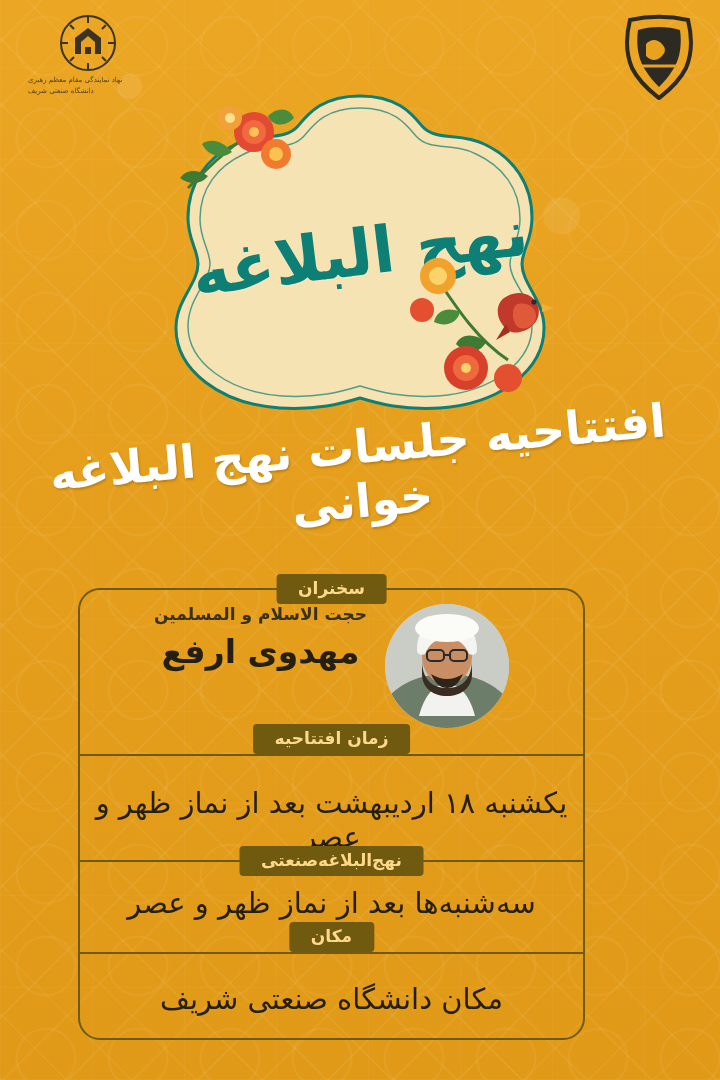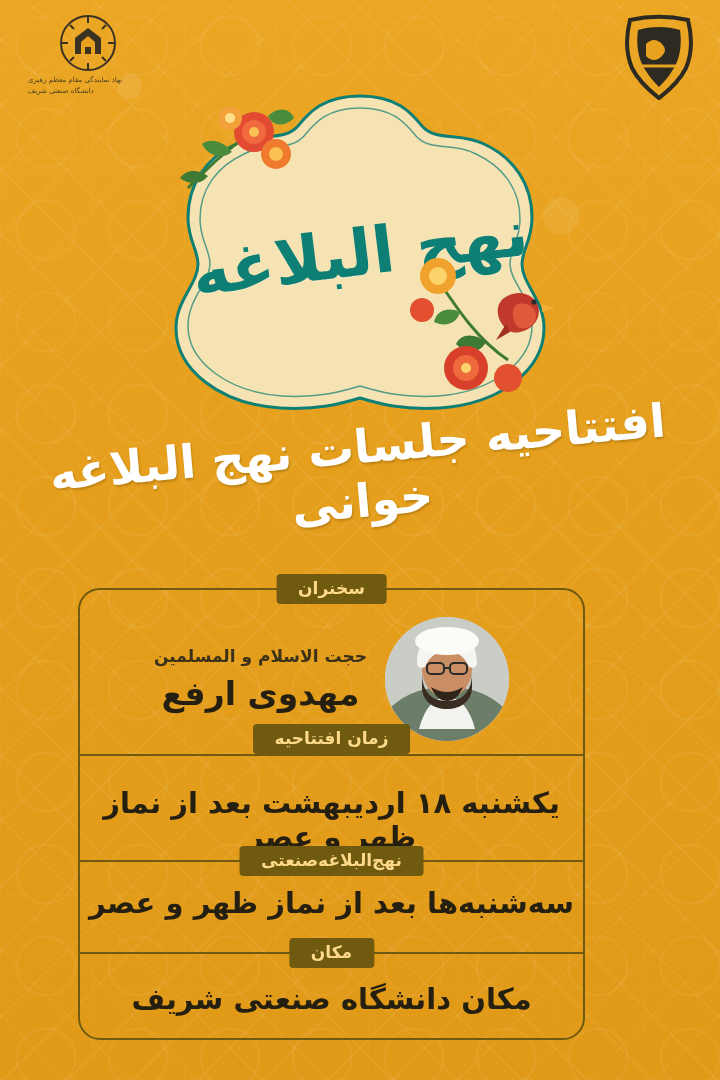--- a/index.html
+++ b/index.html
@@ -157,31 +157,31 @@
     font-size: 17px;
     font-weight: bold;
     padding: 4px 22px 6px;
     border-radius: 4px;
     white-space: nowrap;
     line-height: 1.2;
   }
   .chip.speaker { top: -16px; }
   .chip.time    { top: 134px; }
   .chip.reading { top: 256px; }
-  .chip.place   { top: 348px; }
+  .chip.place   { top: 332px; }
 
   
   .speaker-row {
     position: absolute;
     top: 14px;
     left: 0;
     right: 0;
     height: 150px;
     display: flex;
-    align-items: center;
+    align-items: flex-start;
     justify-content: center;
     gap: 18px;
     padding: 0 26px;
     box-sizing: border-box;
   }
   .speaker-text { text-align: center; }
   .speaker-title {
     color: #3a3118;
     font-size: 17px;
     font-weight: bold;
@@ -204,21 +204,21 @@
   }
   .avatar svg { display: block; }
 
   .row-text {
     position: absolute;
     left: 0;
     right: 0;
     text-align: center;
     color: #241f10;
     font-size: 29px;
-    font-weight: bold;
+    font-weight: normal;
   }
   .row-text.t1 { top: 196px; }
   .row-text.t2 { top: 296px; }
   .row-text.t3 { top: 392px; }
 </style>
 </head>
 <body>
 
 <div class="poster">
   <div class="texture"></div>

